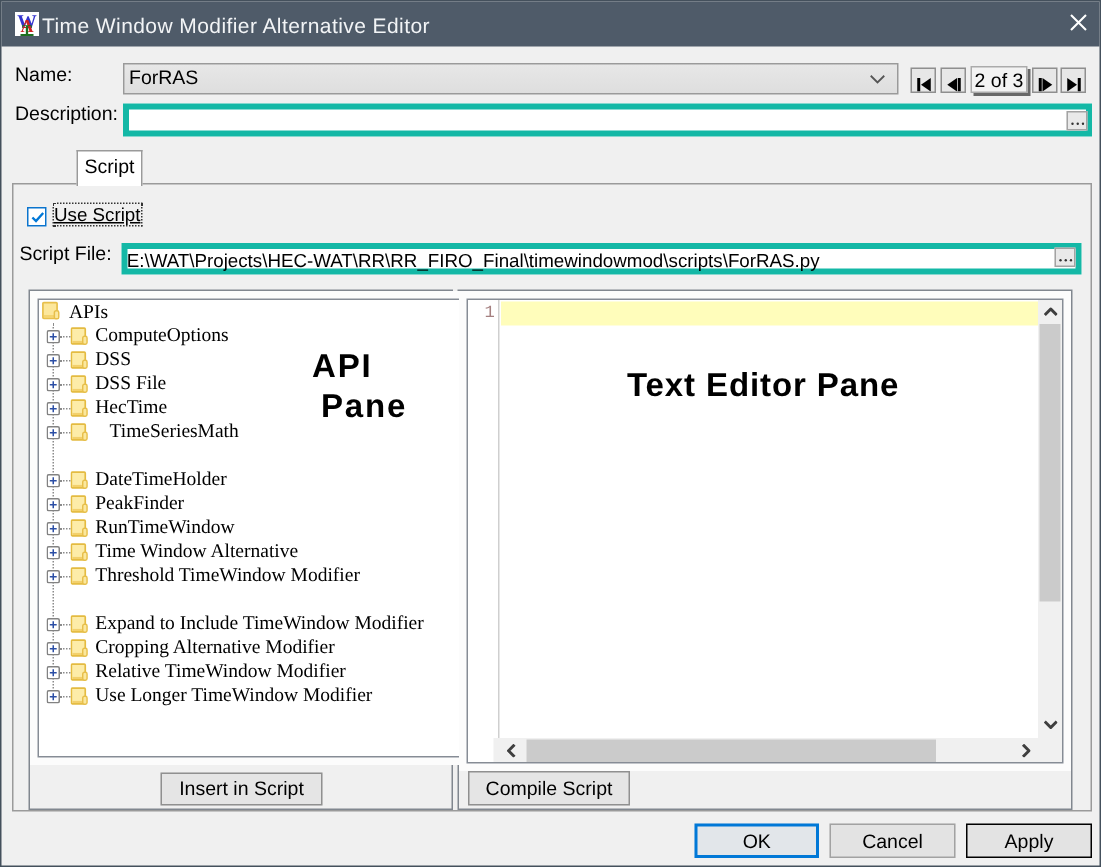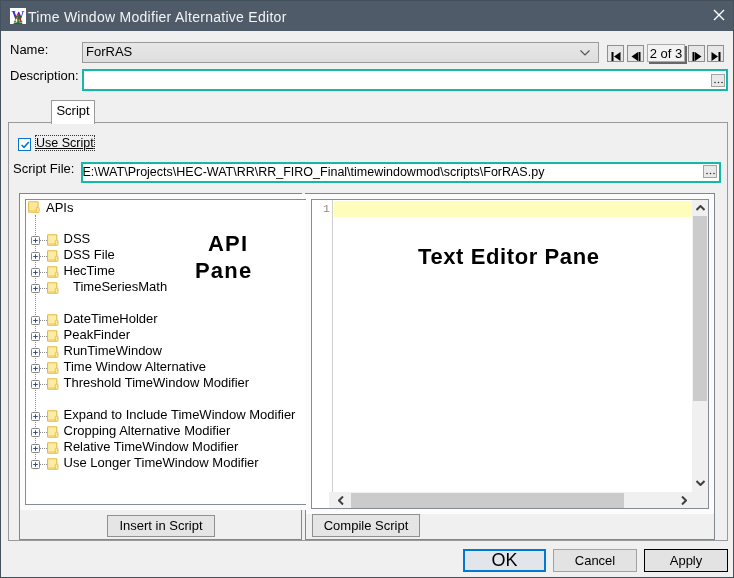--- a/index.html
+++ b/index.html
@@ -3,56 +3,56 @@
 <meta charset="utf-8">
 <style>
 * { margin:0; padding:0; box-sizing:border-box; }
 html,body { width:734px; height:578px; background:#f0f0f0; font-family:"Liberation Sans",sans-serif; overflow:hidden; }
 .abs { position:absolute; }
 #dlg { position:absolute; left:0; top:0; width:734px; height:578px; background:#f0f0f0; border:1px solid #44505c; }
 #titlebar { position:absolute; left:0; top:0; width:732px; height:30px; background:#4f5b69; }
 #title { position:absolute; left:27px; top:7.5px; font-size:14px; letter-spacing:0.28px; color:#f2f4f6; }
 #closex { position:absolute; left:707px; top:0; width:25px; height:30px; }
 .lbl { position:absolute; font-size:13px; color:#000; }
-.field { position:absolute; background:#fff; border:2px solid #14b8a6; }
+.field { position:absolute; background:#fff; border:4px solid #14b8a6; }
 .dots-btn { position:absolute; background:#e9e9e9; border:1px solid #a3a3a3; }
 .dots-btn svg { position:absolute; left:50%; margin-left:-4.5px; bottom:1.6px; }
 #combo { position:absolute; left:81px; top:41px; width:517px; height:21px; background:linear-gradient(#e7e7e7,#dedede); border:1px solid #9a9a9a; }
 #combo .txt { position:absolute; left:3px; top:1px; font-size:13px; }
 .navbtn { position:absolute; top:44px; width:17px; height:17px; background:#e7e7e7; border:1px solid #8f8f8f; display:flex; align-items:flex-end; justify-content:center; }
 #navlbl { position:absolute; left:646px; top:42.5px; width:38px; height:18px; background:#f3f3f3; border:1px solid #ababab; box-shadow:2px 2px 0 #686868; font-size:13px; text-align:center; line-height:18px; }
 .tab { position:absolute; font-size:13px; text-align:center; }
 #tab-model { left:9px; top:101px; width:41px; height:20px; background:#efefef; border:1px solid #9a9a9a; border-bottom:none; line-height:17px;margin-top:31px; }
 #tab-script { left:50px; top:99px; width:44px; height:24px; background:#fff; border:1px solid #9a9a9a; border-bottom:none; line-height:19px; z-index:3; }
 #tabpanel { position:absolute; left:7px; top:121px; width:720px; height:419px; border:1px solid #9a9a9a; background:#f0f0f0; }
 #checkbox { position:absolute; left:17px; top:137px; width:13px; height:13px; background:#fff; border:1.3px solid #0b74cd; }
 #cblabel { position:absolute; left:33.5px; top:133.5px; height:16.5px; padding:0 0.5px; white-space:nowrap; border:1px dotted #333; font-size:12.5px; line-height:15px; }
 #cblabel span { text-decoration:underline; }
 .group { position:absolute; border:1px solid #81878f; background:#f0f0f0; }
 #lgroup { left:18px; top:192px; width:283px; height:347px; }
 #rgroup { left:304px; top:192px; width:410px; height:347px; }
-#tree { position:absolute; left:24px; top:198px; width:312px; height:306px; background:#fff; border:1px solid #868c95; box-shadow:0 0 0 5px #fcfcfc; overflow:hidden; }
+#tree { position:absolute; left:24px; top:198px; width:312px; height:306px; background:#fff; border:1px solid #868c95; box-shadow:0 0 0 5px #fcfcfc; overflow:hidden;font-family:Liberation Serif, serif; }
 .trow { position:absolute; left:0; height:16px; font-size:13px; white-space:nowrap; }
 .trow .txt { position:absolute; top:-1px; }
 .pbox { position:absolute; left:4.5px; top:4px; }
 .hdot { position:absolute; left:13px; top:8px; width:8px; border-top:1px dotted #8b8b8b; }
 .folder { position:absolute; top:1px; width:12px; height:14px; }
 .btn { position:absolute; background:#e5e5e5; border:1px solid #909090; font-size:13px; text-align:center; color:#000; }
 #editor { position:absolute; left:310px; top:198px; width:398px; height:310px; background:#fff; border:1px solid #868c95; box-shadow:0 0 0 5px #fcfcfc; }
 #gutter { position:absolute; left:0; top:0; width:21px; height:308px; background:#fff; border-right:1px solid #cfcfcf; }
 #lineno { position:absolute; left:11px; top:1.5px; font-family:"Liberation Mono",monospace; font-size:11.5px; color:#a58080; }
 #yellow { position:absolute; left:22px; top:0.8px; width:359px; height:16.4px; background:#fffdbb; }
 #vscroll { position:absolute; right:0; top:0; width:16px; height:292px; background:#f0f0f0; }
 #vthumb { position:absolute; left:1px; top:16px; width:14px; height:185px; background:#cbcbcb; }
 #hscroll { position:absolute; left:17px; bottom:0; width:364px; height:16px; background:#f0f0f0; }
 #hthumb { position:absolute; left:22px; top:0.5px; width:273px; height:15px; background:#cbcbcb; }
 #corner { position:absolute; right:0; bottom:0; width:16px; height:16px; background:#f0f0f0; }
 .bigtxt { position:absolute; font-size:22px; font-weight:bold; color:#000; white-space:nowrap; letter-spacing:0.6px; }
 .chev { position:absolute; }
-#okbtn { position:absolute; left:462px; top:548px; width:83px; height:23px; background:#e2e6ea; border:2px solid #0078d7; font-size:18px; text-align:center; line-height:19px; }
+#okbtn { position:absolute; left:462px; top:548px; width:83px; height:23px; background:#e2e6ea; border:2px solid #0078d7; font-size:13px; text-align:center; line-height:19px; }
 #cancelbtn { position:absolute; left:552px; top:548px; width:84px; height:23px; background:#e3e3e3; border:1px solid #a2a2a2; font-size:13px; text-align:center; line-height:21px; }
 #applybtn { position:absolute; left:643px; top:548px; width:84px; height:23px; background:#e3e3e3; border:1px solid #000000; font-size:13px; text-align:center; line-height:21px; }
 </style>
 </head>
 <body>
 <div id="dlg">
   <div id="titlebar">
     <svg class="abs" style="left:9px;top:7px" width="16" height="16">
       <rect width="16" height="16" fill="#fff"></rect>
       <text x="8" y="10.5" font-family="Liberation Serif" font-weight="bold" font-size="13" fill="#3434cf" text-anchor="middle">W</text>
@@ -139,20 +139,33 @@
     <div id="treerows" style="position:absolute;left:0;top:0;width:100%;height:100%">
         <div style="position:absolute;left:8.5px;top:15px;height:250px;border-left:1px dotted #8b8b8b"></div>
         <div class="trow" style="top:0px">
           <svg class="folder" style="left:1.5px;top:0px" width="16" height="16" viewBox="0 0 16 16">
  <rect x="0.8" y="1" width="12.6" height="14" rx="0.8" fill="#fce79b" stroke="#e7bf4b" stroke-width="1.5"></rect>
  <rect x="1.8" y="12" width="11" height="2.2" fill="#f4d470"></rect>
  <rect x="11" y="8.2" width="3.9" height="7.2" rx="1.5" fill="#fbe89e" stroke="#e7bf4b" stroke-width="1.3"></rect>
 </svg>
           <span class="txt" style="left:20px;top:0px">APIs</span>
         </div>
+        <div class="trow" style="top:16px;width:271px">
+          <svg class="pbox" width="9" height="9">
+            <rect x="0.5" y="0.5" width="8" height="8" rx="1" fill="#fff" stroke="#828282"></rect>
+            <path d="M2.2 4.5 H6.8 M4.5 2.2 V6.8" stroke="#2b4ea5" stroke-width="1" fill="none"></path>
+          </svg>
+          <div class="hdot"></div>
+          <svg class="folder" style="left:21px" width="15" height="15" viewBox="0 0 15 15">
+ <rect x="0.7" y="1" width="11.6" height="13" rx="0.8" fill="#fdeca8" stroke="#e4bb41" stroke-width="1.4"></rect>
+ <rect x="1.6" y="11.6" width="10" height="1.8" fill="#f3d06c"></rect>
+ <rect x="10.2" y="7.7" width="3.6" height="6.6" rx="1.4" fill="#fbe89e" stroke="#e7bf4b" stroke-width="1.2"></rect>
+</svg>
+          <span class="txt" style="left:37.5px">ComputeOptions</span>
+        </div>
         <div class="trow" style="top:32px;width:271px">
           <svg class="pbox" width="9" height="9">
             <rect x="0.5" y="0.5" width="8" height="8" rx="1" fill="#fff" stroke="#828282"></rect>
             <path d="M2.2 4.5 H6.8 M4.5 2.2 V6.8" stroke="#2b4ea5" stroke-width="1" fill="none"></path>
           </svg>
           <div class="hdot"></div>
           <svg class="folder" style="left:21px" width="15" height="15" viewBox="0 0 15 15">
  <rect x="0.7" y="1" width="11.6" height="13" rx="0.8" fill="#fdeca8" stroke="#e4bb41" stroke-width="1.4"></rect>
  <rect x="1.6" y="11.6" width="10" height="1.8" fill="#f3d06c"></rect>
  <rect x="10.2" y="7.7" width="3.6" height="6.6" rx="1.4" fill="#fbe89e" stroke="#e7bf4b" stroke-width="1.2"></rect>
@@ -311,21 +324,21 @@
           <svg class="folder" style="left:21px" width="15" height="15" viewBox="0 0 15 15">
  <rect x="0.7" y="1" width="11.6" height="13" rx="0.8" fill="#fdeca8" stroke="#e4bb41" stroke-width="1.4"></rect>
  <rect x="1.6" y="11.6" width="10" height="1.8" fill="#f3d06c"></rect>
  <rect x="10.2" y="7.7" width="3.6" height="6.6" rx="1.4" fill="#fbe89e" stroke="#e7bf4b" stroke-width="1.2"></rect>
 </svg>
           <span class="txt" style="left:37.5px">Use Longer TimeWindow Modifier</span>
         </div>
       </div>
   </div>
   <div class="bigtxt" style="left:207px;top:230px;letter-spacing:1.2px">API</div>
-  <div class="bigtxt" style="left:194px;top:257px;letter-spacing:1.2px">Pane</div>
+  <div class="bigtxt" style="left:213px;top:257px;letter-spacing:1.2px">Pane</div>
 
   <div class="btn" style="left:106px;top:514px;width:108px;height:22px;line-height:20px">Insert in Script</div>
 
   <div id="editor">
     <div id="yellow"></div>
     <div id="gutter">
         <div id="lineno">1</div>
       </div>
     <div class="bigtxt" style="left:106px;top:43.5px;font-size:22px;position:absolute">Text Editor Pane</div>
     <div id="vscroll">

